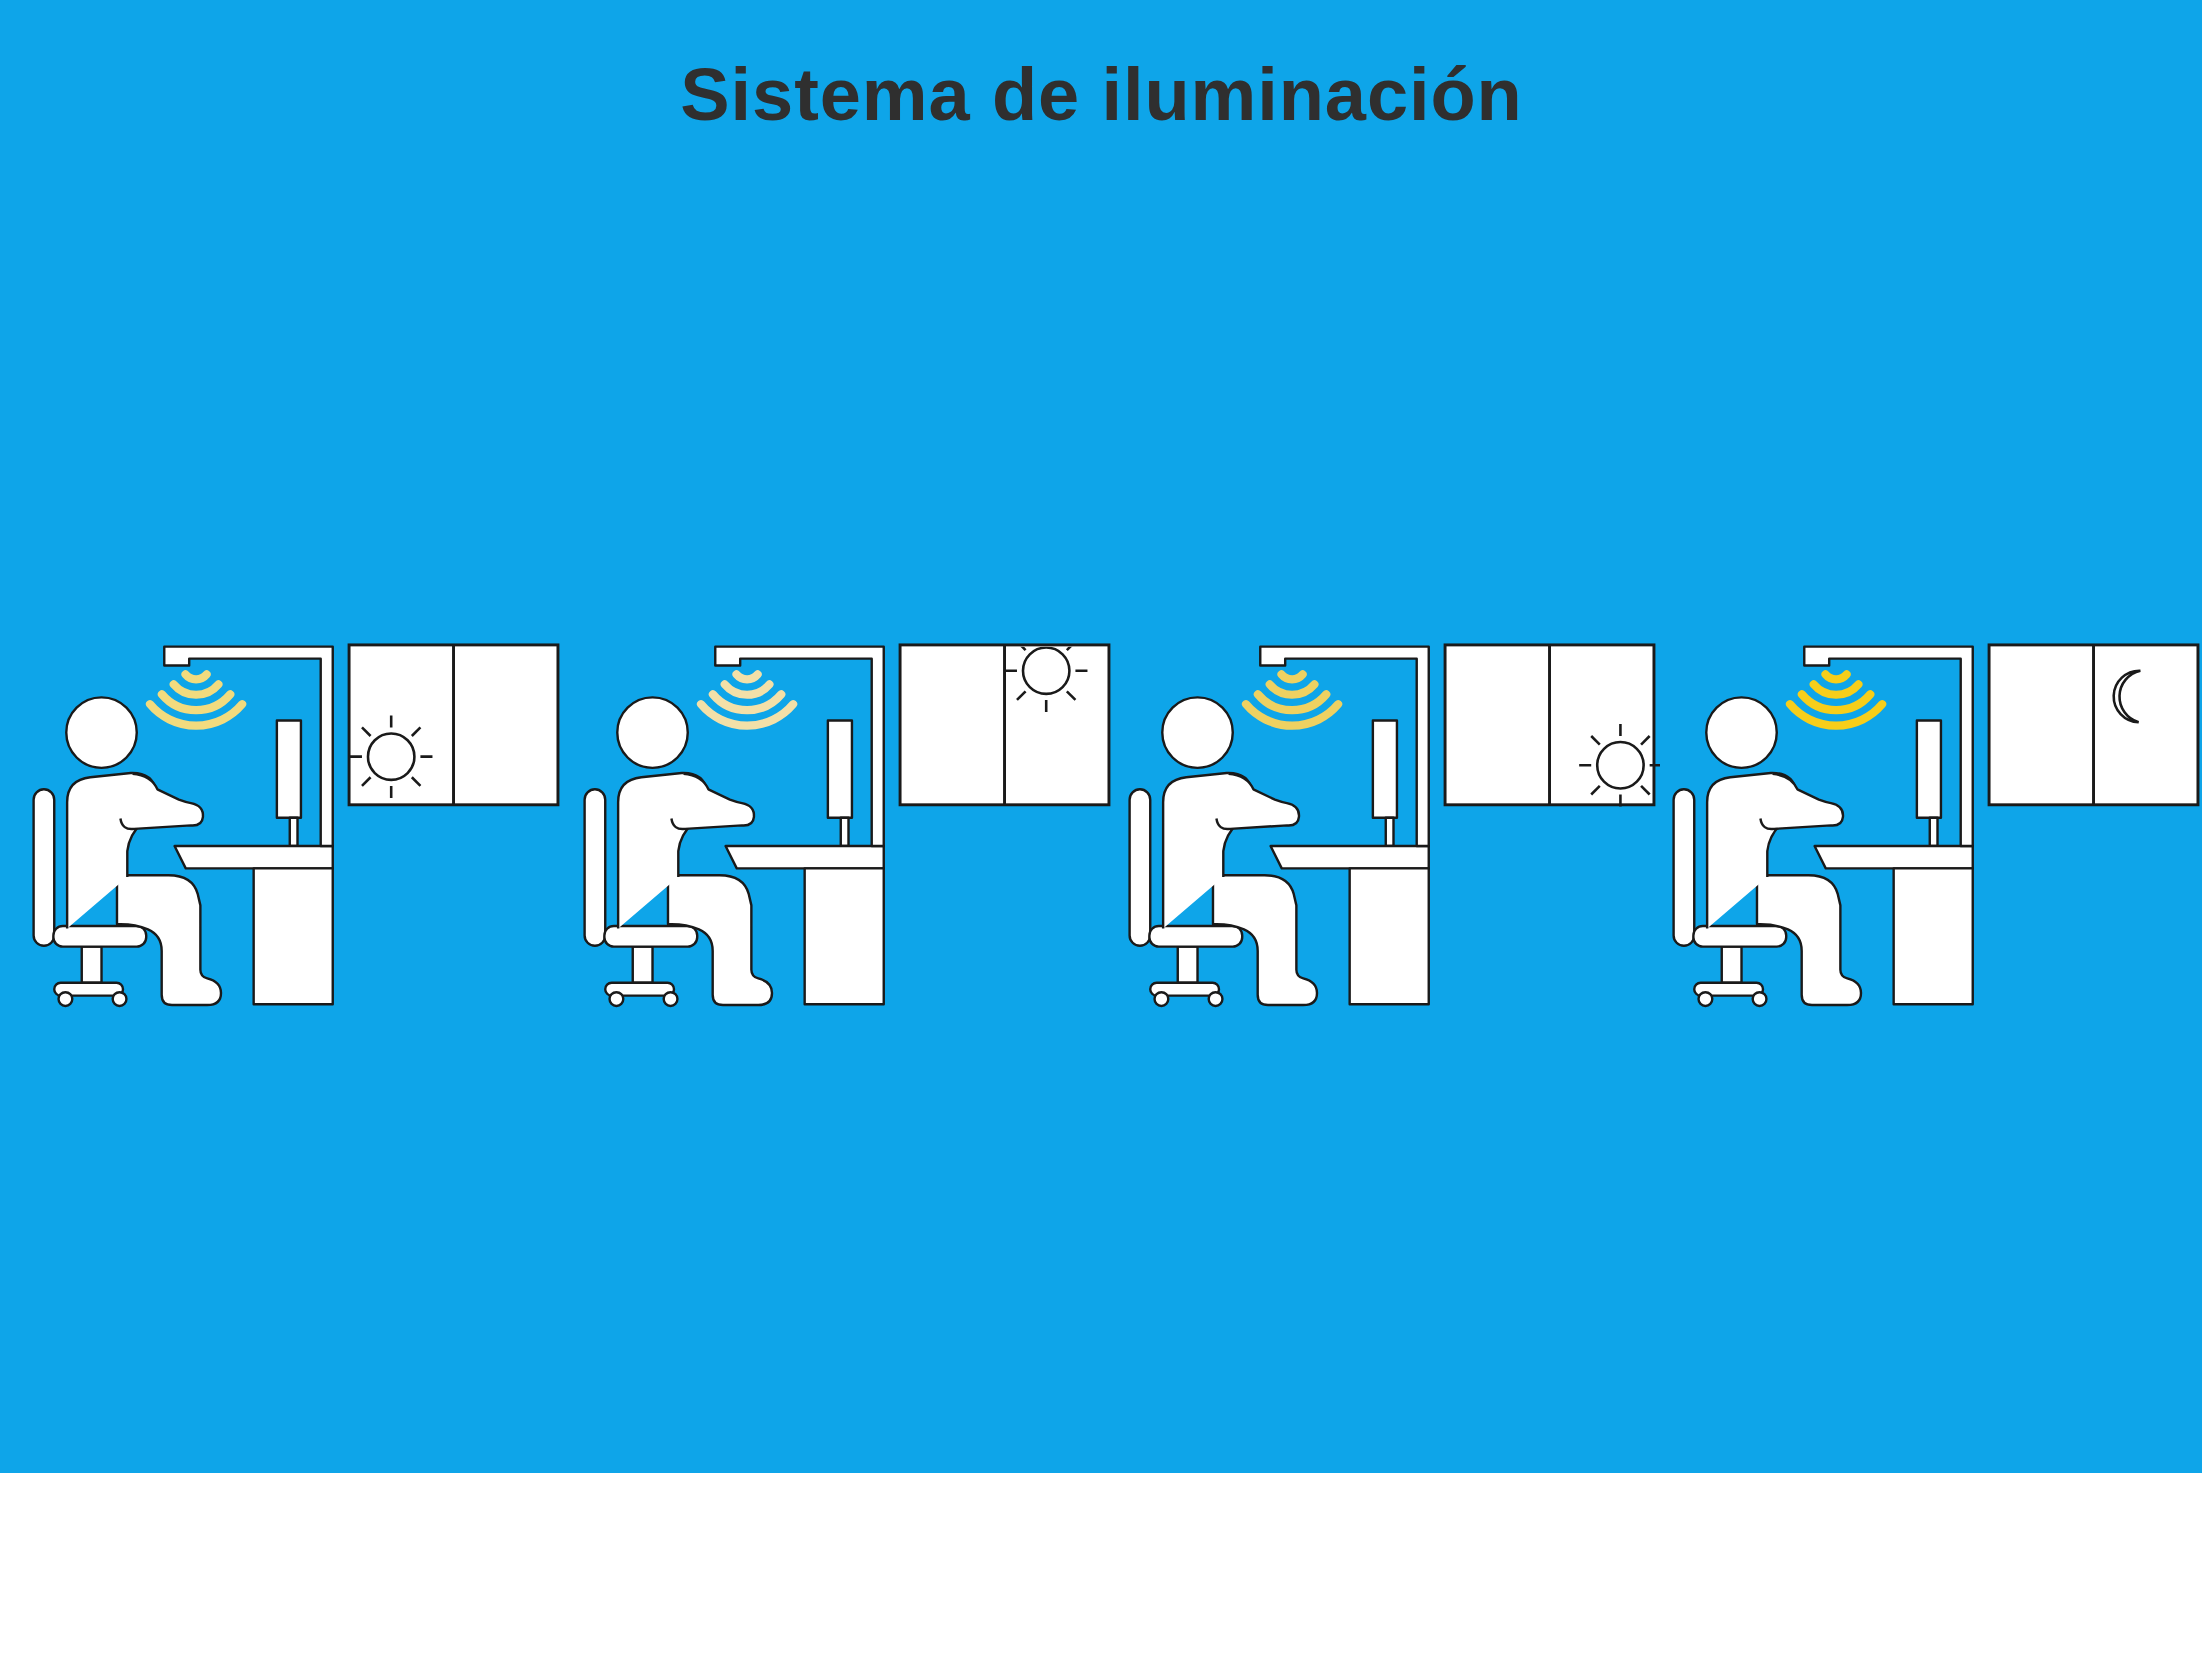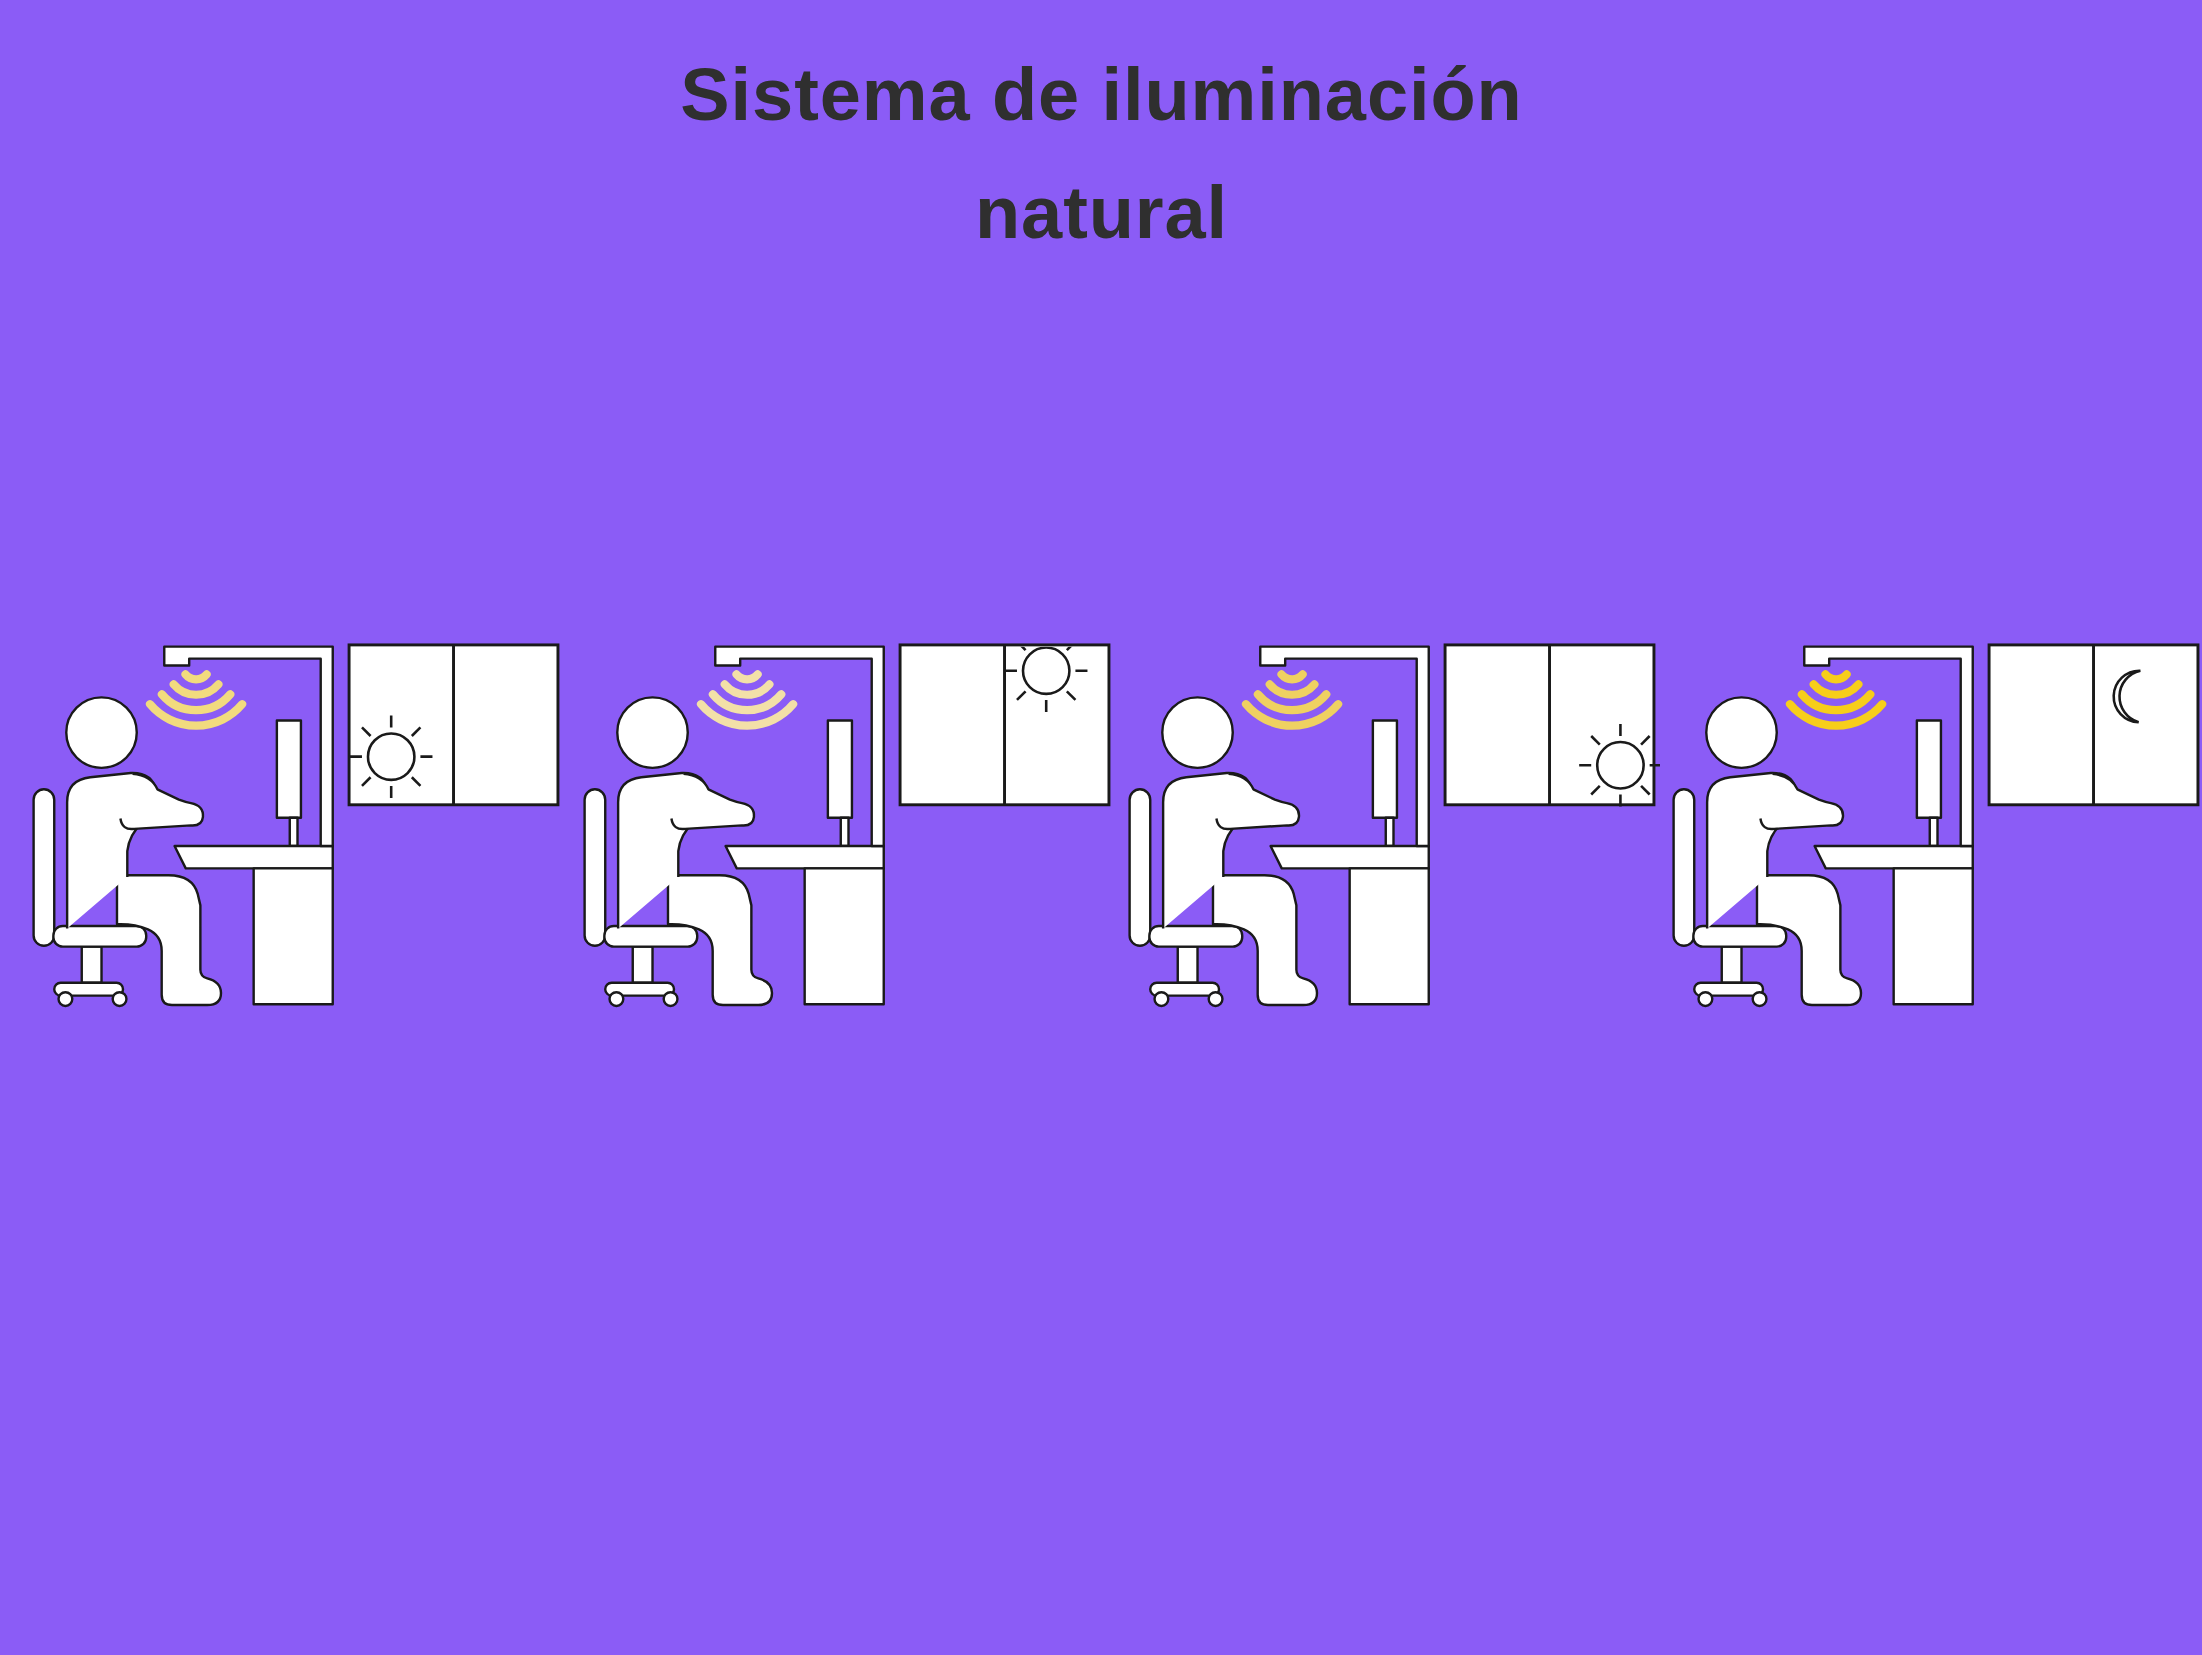--- a/index.html
+++ b/index.html
@@ -1,19 +1,19 @@
 <!DOCTYPE html>
 <html style="font-size:13.8px"><head>
 <meta charset="utf-8">
 <style>
   html,body{margin:0;padding:0;background:#ffffff;}
   .page{
     position:relative;
-    width:2203px;height:1655px;
-    background:#8b5cf6;
+    width:2203px;height:1473px;
+    background:#0ea5e9;
     overflow:hidden;
     font-family:"Liberation Sans", sans-serif;
   }
   .title{
     position:absolute;
     top:36px;left:0;right:0;
     text-align:center;
     font-weight:bold;
     font-size:74px;
     line-height:1.6;
@@ -32,21 +32,20 @@
   #scene-4{left:1671px;}
   .defs-holder{position:absolute;width:0;height:0;overflow:hidden;}
 </style>
 </head>
 <body>
 
 <div class="page">
 
   <div class="title">
     <div>Sistema de iluminación</div>
-    <div>natural</div>
   </div>
 
   <svg class="defs-holder" aria-hidden="true">
     <defs>
       <clipPath id="winclip">
           <rect x="362" y="24" width="260" height="194"></rect>
         </clipPath>
 
       <g id="ws-figure" stroke="#1a1a1a" stroke-width="2.8" fill="#ffffff" stroke-linejoin="round">
 

